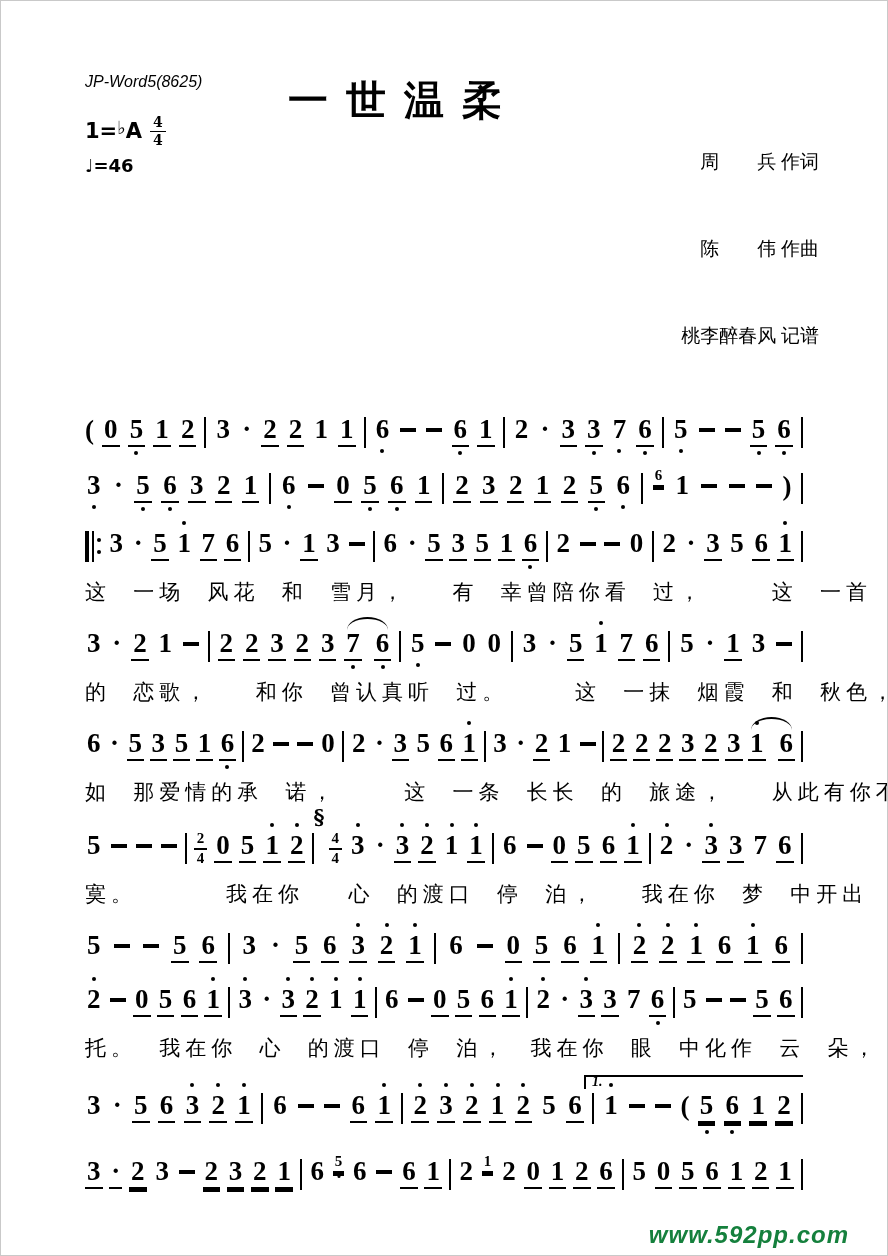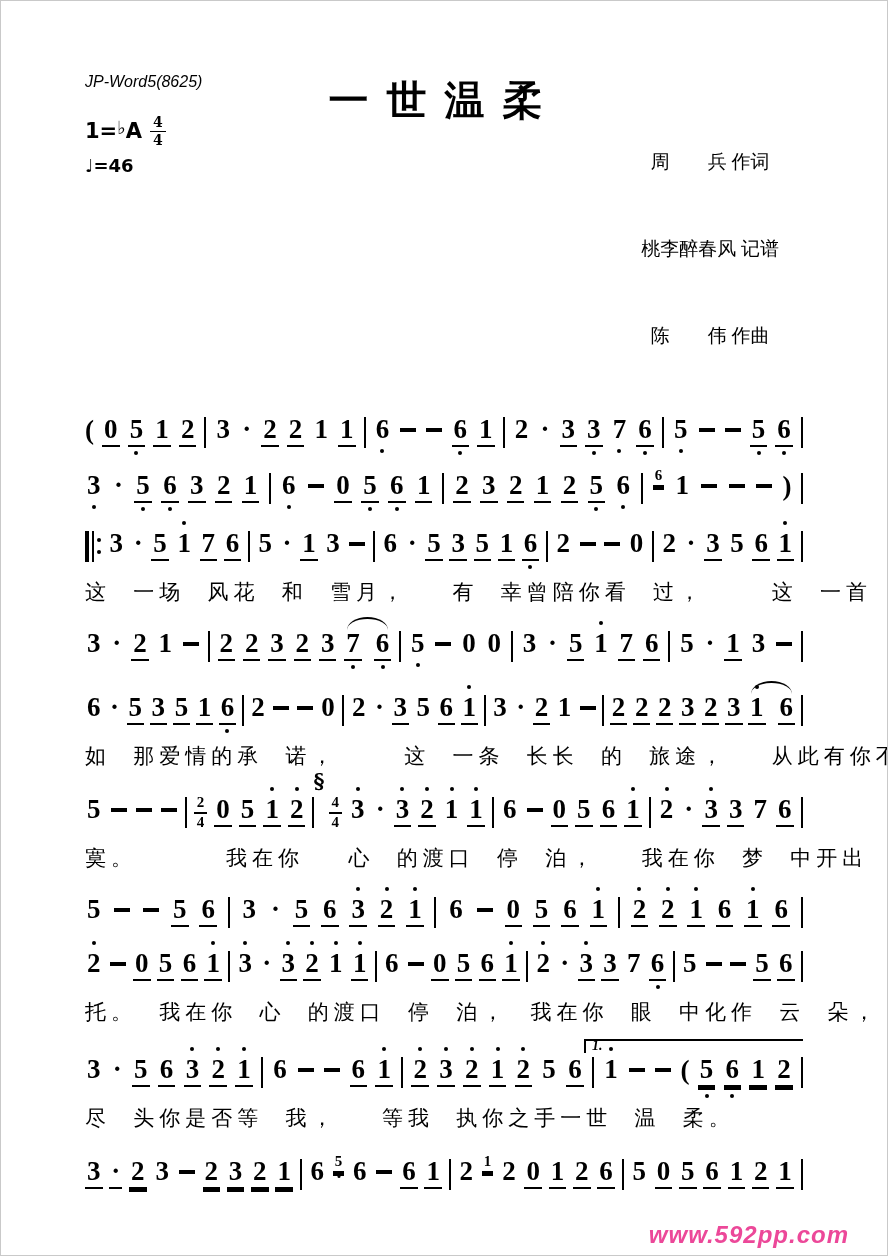--- a/index.html
+++ b/index.html
@@ -10,24 +10,24 @@
   .hdr{display:flex;padding:0 68px 0 84px;}
   .hdr-left{width:185px;flex:none;}
   .jp-label{font:italic 16px "Liberation Sans",sans-serif;margin-bottom:24px;}
   .keysig{display:flex;align-items:center;font:700 21px "DejaVu Sans",sans-serif;}
   .keysig .flat{font-size:18px;position:relative;top:-4px;}
   .frac{display:inline-flex;flex-direction:column;align-items:center;margin-left:8px;
         font:700 14px "DejaVu Serif",serif;line-height:1.05;}
   .frac .top{border-bottom:1.5px solid #000;padding:0 3px 1px;}
   .frac .bot{padding-top:1px;}
   .tempo{font:700 18px "DejaVu Sans",sans-serif;margin-top:8px;}
-  .hdr-center{flex:1;text-align:center;}
+  .hdr-center{flex:1;}
   .song-title{font:700 40px "Liberation Serif",serif;letter-spacing:18px;text-indent:18px;}
   .performer{font:19px "Liberation Serif",serif;margin-top:10px;}
-  .hdr-right{width:218px;flex:none;text-align:center;font:19px "Liberation Serif",serif;
+  .hdr-right{width:218px;flex:none;text-align:right;font:19px "Liberation Serif",serif;
              line-height:29px;padding-top:16px;white-space:pre;}
   
   .sheet{padding:0 84px;}
   .sys{position:relative;}
   .notes{display:flex;justify-content:space-between;align-items:flex-start;height:40px;}
   .tok{position:relative;display:inline-block;font:700 27px "Liberation Serif",serif;
        line-height:1;padding:0 2px;text-align:center;}
   .tok.u1{border-bottom:2px solid #000;padding-bottom:2px;}
   .tok.u2{border-bottom:2px solid #000;padding-bottom:2px;box-shadow:0 3px 0 #000;}
   .tok .hd{position:absolute;top:-9px;left:50%;transform:translateX(-50%);
@@ -57,21 +57,21 @@
        border-top:2.5px solid #000;border-radius:100% 100% 0 0/200% 200% 0 0;}
   .segno{position:relative;width:0;height:0;}
   .segno i{position:absolute;left:-8px;top:-28px;font:700 21px "DejaVu Serif",serif;font-style:normal;}
   .lyrics{font-size:21px;letter-spacing:5px;word-spacing:12px;white-space:pre;
           margin-top:8px;height:28px;font-family:"Liberation Serif",serif;}
   
   .volta{position:absolute;height:12px;border-top:2px solid #000;}
   .volta .lab{position:absolute;left:6px;top:-3px;font:italic 700 14px "Liberation Serif",serif;}
   .volta.v1{top:-17px;left:69.5%;right:0;border-left:2px solid #000;}
   .wm{position:absolute;right:38px;bottom:6px;font:italic 700 24px "Liberation Sans",sans-serif;
-      color:#ec4899;letter-spacing:1px;}
+      color:#15803d;letter-spacing:1px;}
 </style>
 </head>
 <body>
 
 <div class="page">
 
   <div class="hdr">
     <div class="hdr-left">
       <div class="jp-label">JP-Word5(8625)</div>
       <div class="keysig">
@@ -83,22 +83,22 @@
           <span class="bot">4</span>
         </span>
       </div>
       <div class="tempo">♩=46</div>
     </div>
     <div class="hdr-center">
       <div class="song-title">一世温柔</div>
     </div>
     <div class="hdr-right">
       <div>周　　兵 作词</div>
+      <div>陈　　伟 作曲</div>
       <div>桃李醉春风 记谱</div>
-      <div>陈　　伟 作曲</div>
     </div>
   </div>
 
   <div class="sheet">
     <div class="sys" style="margin-top:8px">
       <div class="notes">
           <span class="paren">(</span>
           <span class="tok u1"><span class="core">0</span></span>
           <span class="tok u1"><span class="core">5</span><i class="ld"></i></span>
           <span class="tok u1"><span class="core">1</span></span>
@@ -277,20 +277,21 @@
           </span>
           <span class="tok"><span class="core">5</span></span>
           <span class="tok"><span class="core">·</span></span>
           <span class="tok u1"><span class="core">1</span></span>
           <span class="tok"><span class="core">3</span></span>
           <span class="dash"></span>
           <span class="bar">
             <i class="b2"></i>
           </span>
         </div>
+      <div class="lyrics">的 恋歌，  和你 曾认真听 过。   这 一抹 烟霞 和 秋色，</div>
     </div>
     <div class="sys" style="margin-top:24px">
       <div class="notes">
           <span class="tok"><span class="core">6</span></span>
           <span class="tok"><span class="core">·</span></span>
           <span class="tok u1"><span class="core">5</span></span>
           <span class="tok u1"><span class="core">3</span></span>
           <span class="tok u1"><span class="core">5</span></span>
           <span class="tok u1"><span class="core">1</span></span>
           <span class="tok u1"><span class="core">6</span><i class="ld"></i></span>
@@ -521,21 +522,20 @@
           <span class="dash"></span>
           <span class="paren">(</span>
           <span class="tok u2"><span class="core">5</span><i class="ld"></i></span>
           <span class="tok u2"><span class="core">6</span><i class="ld"></i></span>
           <span class="tok u2"><span class="core">1</span></span>
           <span class="tok u2"><span class="core">2</span></span>
           <span class="bar">
             <i class="b2"></i>
           </span>
         </div>
-      <div class="lyrics">尽 头你是否等 我，  等我 执你之手一世 温 柔。</div>
     </div>
     <div class="sys" style="margin-top:26px">
       <div class="notes">
           <span class="tok u1"><span class="core">3</span></span>
           <span class="tok u1"><span class="core">·</span></span>
           <span class="tok u2"><span class="core">2</span></span>
           <span class="tok"><span class="core">3</span></span>
           <span class="dash"></span>
           <span class="tok u2"><span class="core">2</span></span>
           <span class="tok u2"><span class="core">3</span></span>

